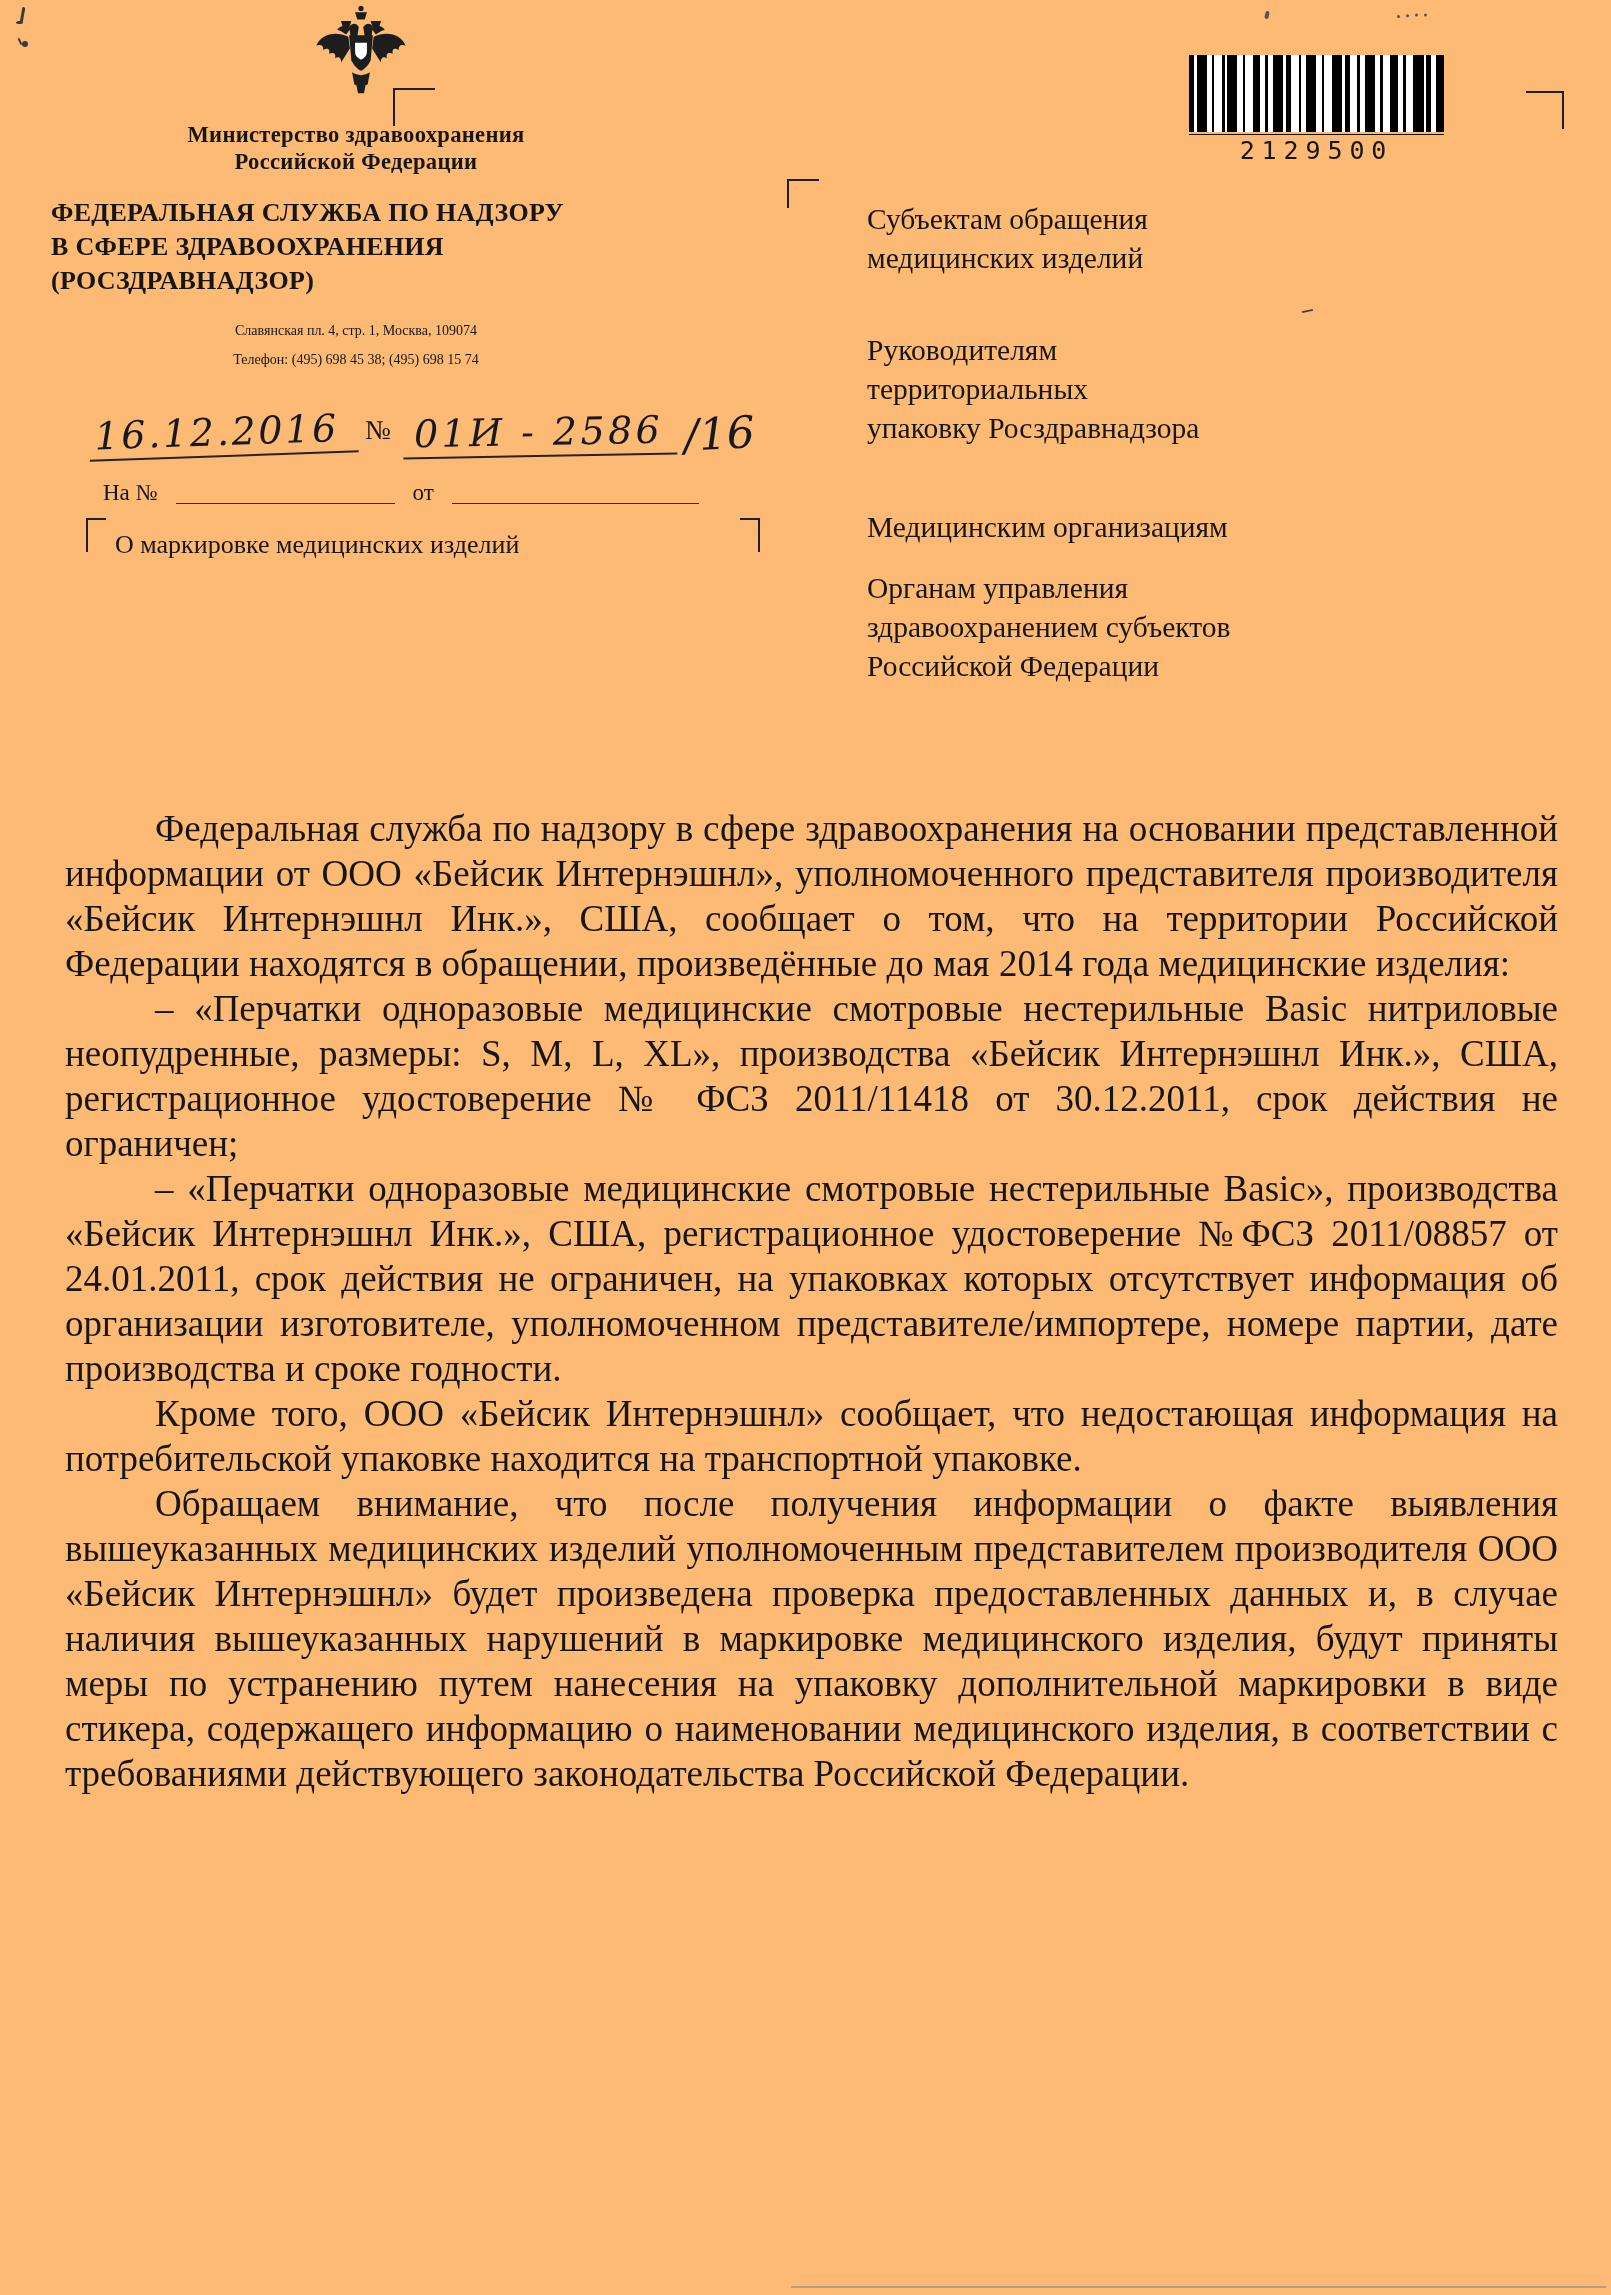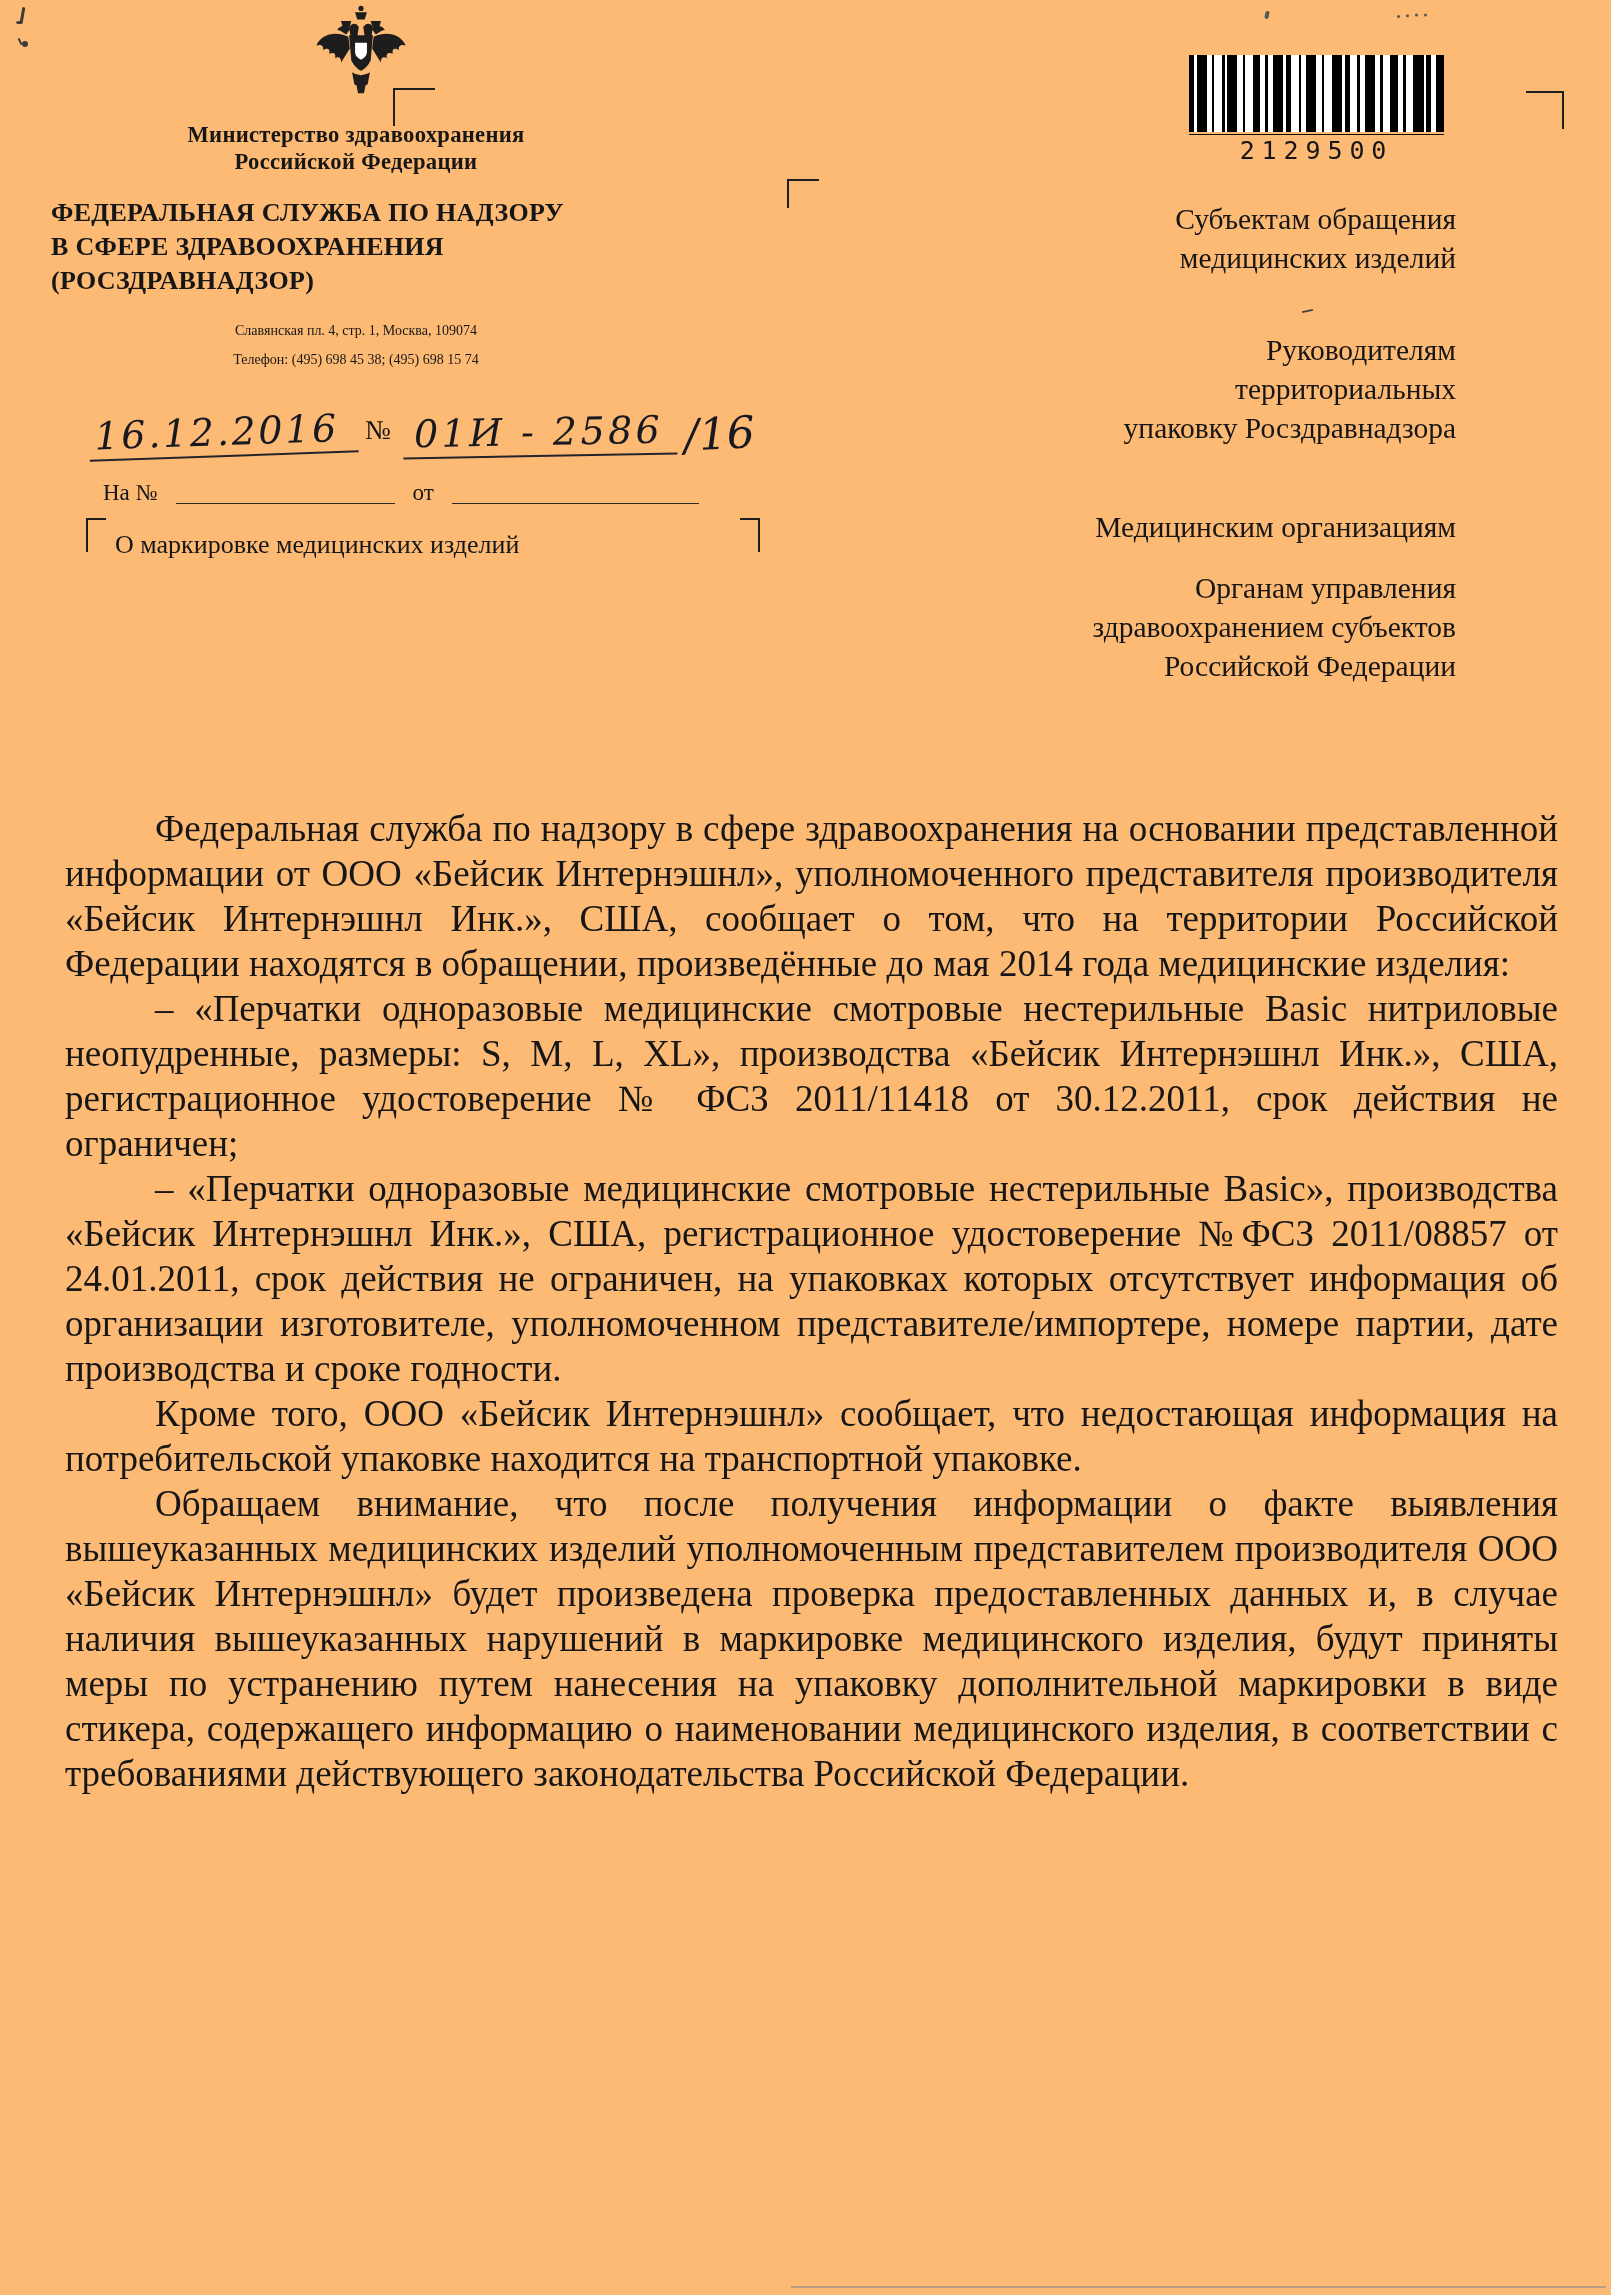--- a/index.html
+++ b/index.html
@@ -64,21 +64,21 @@
       #000 13% 14%, #fff 14% 15%, #000 15% 19%, #fff 19% 21%, #000 21% 22%, #fff 22% 25%,
       #000 25% 28%, #fff 28% 30%, #000 30% 31%, #fff 31% 33%, #000 33% 37%, #fff 37% 38%,
       #000 38% 40%, #fff 40% 43%, #000 43% 44%, #fff 44% 46%, #000 46% 50%, #fff 50% 52%,
       #000 52% 53%, #fff 53% 56%, #000 56% 60%, #fff 60% 61%, #000 61% 63%, #fff 63% 66%,
       #000 66% 67%, #fff 67% 69%, #000 69% 73%, #fff 73% 75%, #000 75% 76%, #fff 76% 79%,
       #000 79% 82%, #fff 82% 84%, #000 84% 85%, #fff 85% 88%, #000 88% 92%, #fff 92% 93%,
       #000 93% 95%, #fff 95% 97%, #000 97% 100%);}
   .barcode-number{border-top:1.4px solid #111;margin-top:2px;text-align:center;
     font-family:"DejaVu Sans Mono",monospace;font-size:25px;letter-spacing:6.9px;padding-top:1.4px;}
   
-  .recipients{position:absolute;left:867px;top:200px;width:589px;text-align:right;
+  .recipients{position:absolute;left:867px;top:200px;width:589px;text-align:left;
     font-size:29.5px;line-height:39px;}
   .recipient-1{margin-bottom:53px;}
   .recipient-2{margin-bottom:60px;}
   .recipient-3{margin-bottom:22px;}
   
   .body-text{position:absolute;left:65px;top:798px;width:1493px;
     font-size:37px;line-height:45px;text-align:justify;margin-top:8px;}
   .body-text p{margin:0;text-indent:90px;}
 </style>
 </head>

